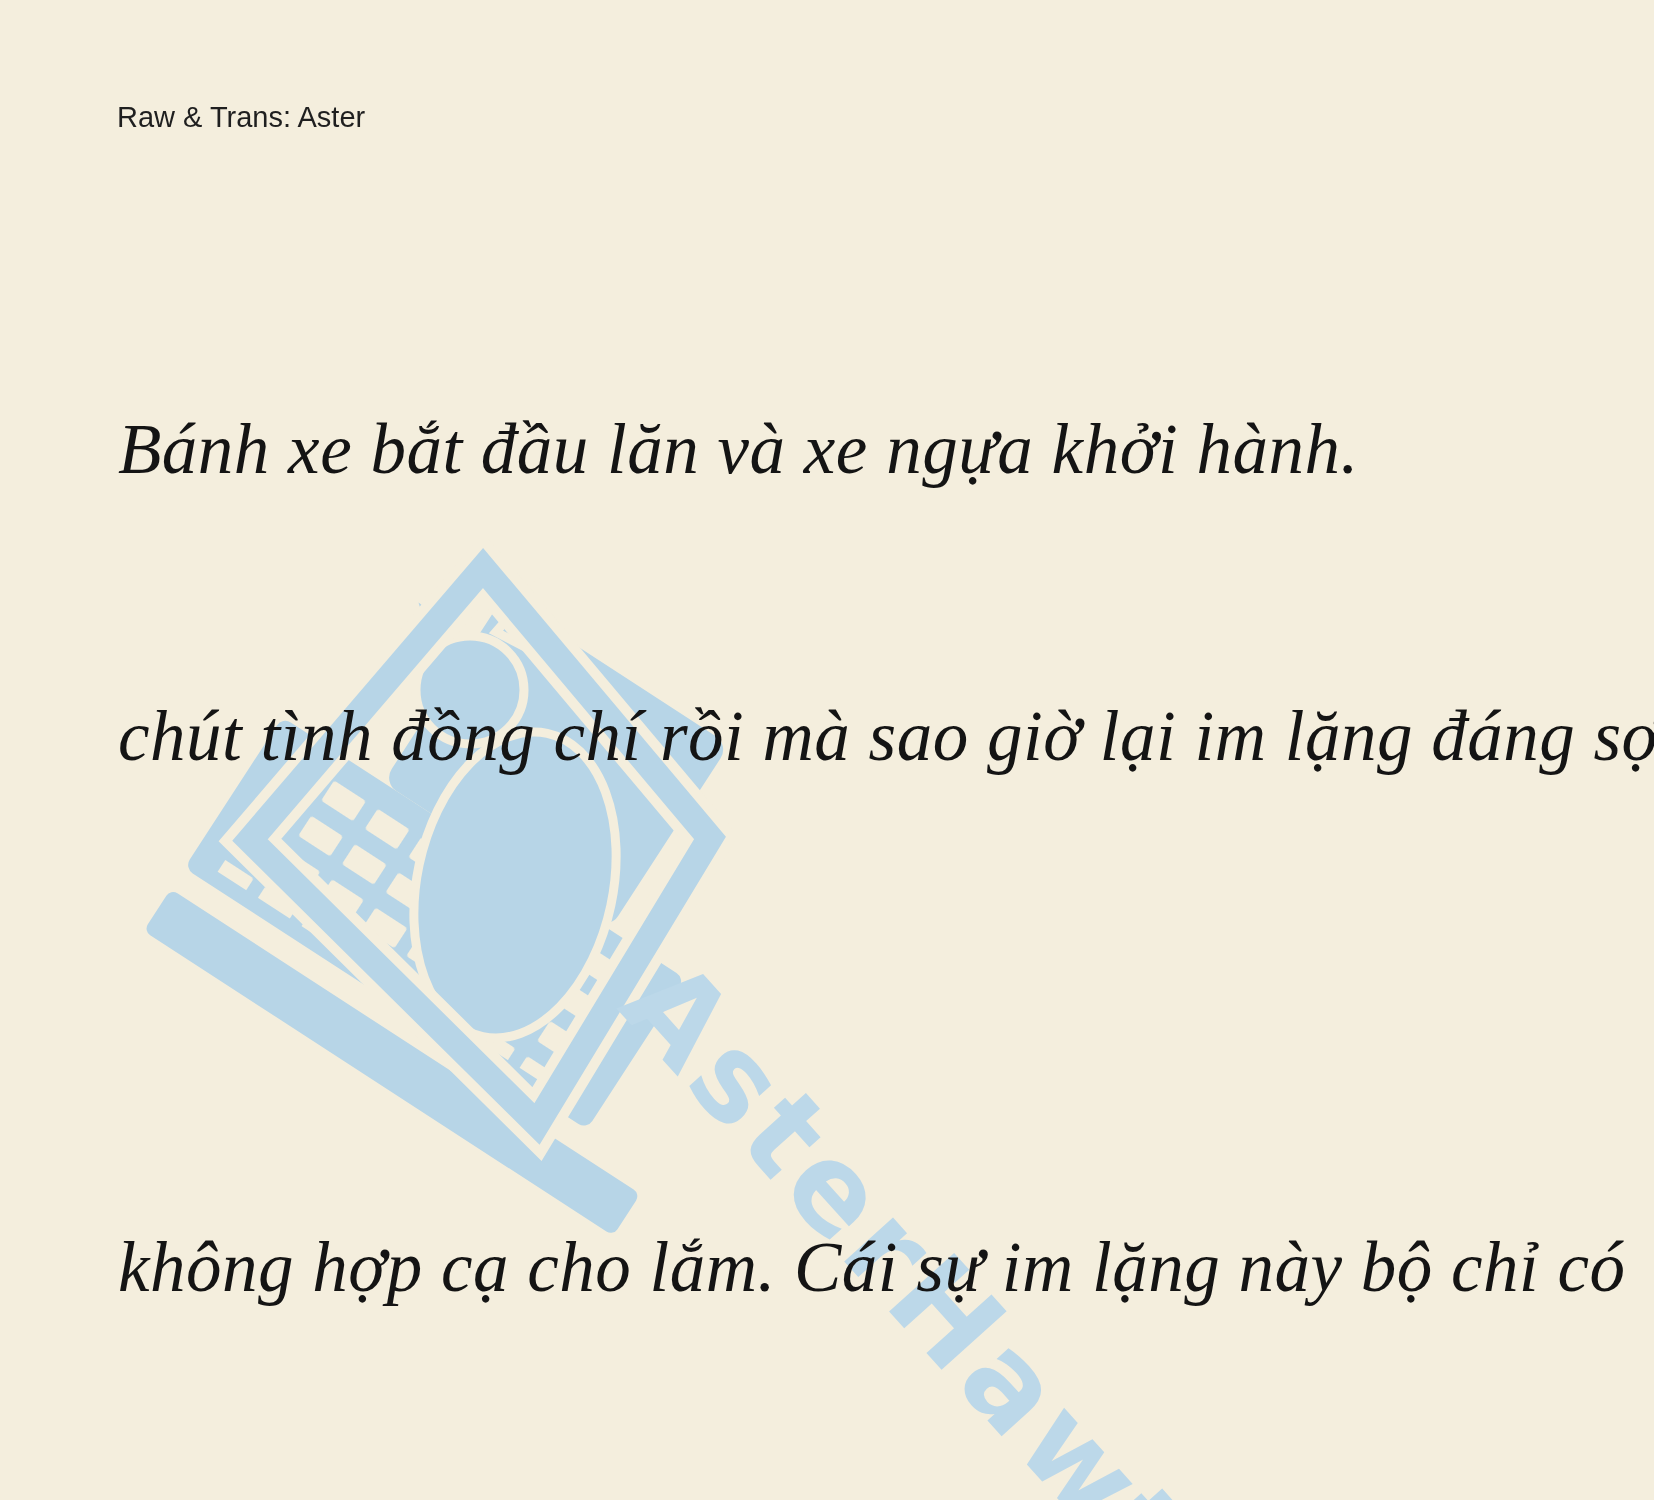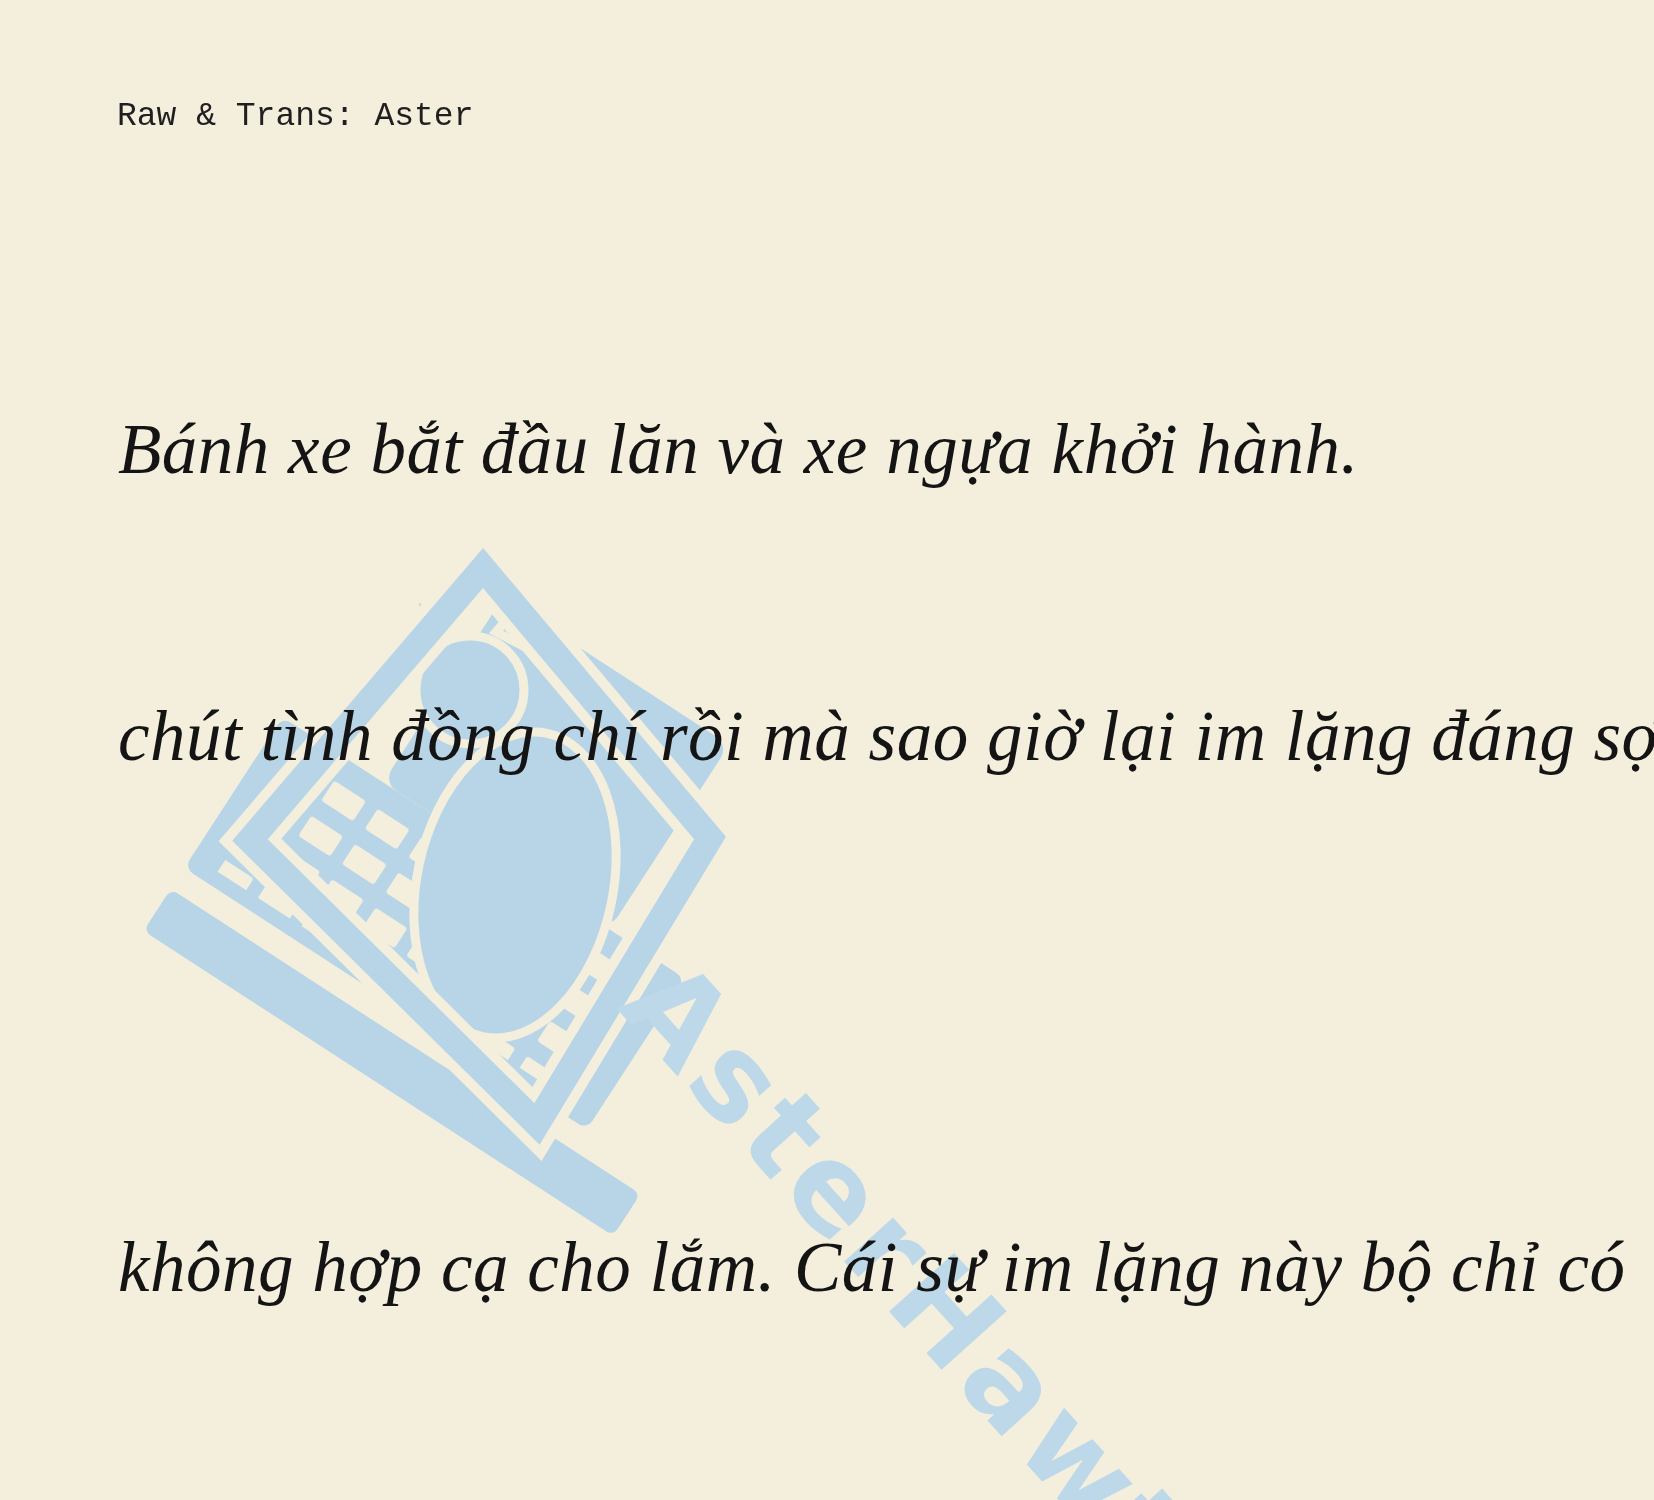--- a/index.html
+++ b/index.html
@@ -6,22 +6,22 @@
   .page{
     position:relative;
     width:1654px;height:1500px;
     background:#f4eedd;
     overflow:hidden;
     font-family:"Liberation Serif",serif;
     color:#141414;
   }
   .credit{
     position:absolute;left:117px;top:100px;
-    font-family:Liberation Mono, monospace;
-    font-size:33px;line-height:34px;color:#1f1f1f;
+    font-family:Liberation Sans, sans-serif;
+    font-size:29px;line-height:34px;color:#1f1f1f;
   }
   .body-text{position:relative;z-index:2;}
   .para{
     position:absolute;left:118px;
     font-size:71px;line-height:115px;
     white-space:nowrap;letter-spacing:0.5px;font-style:italic;
   }
   .p1{top:321px}
   .p2{top:608px}
   .p3{top:1139px}

